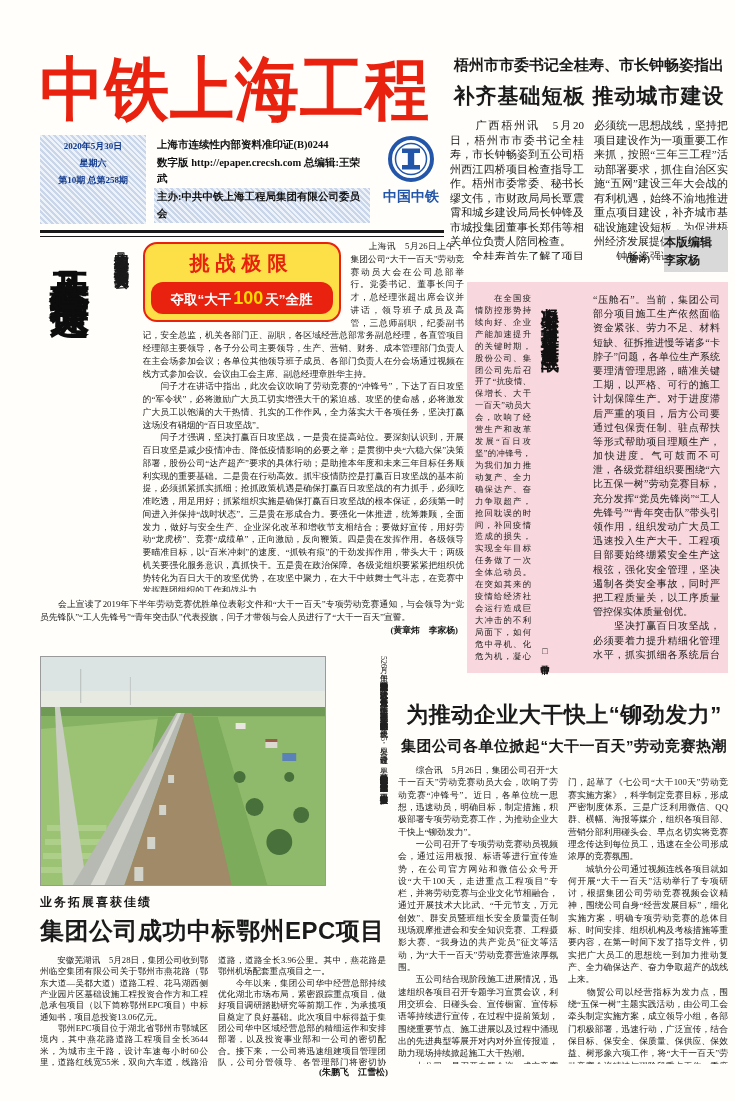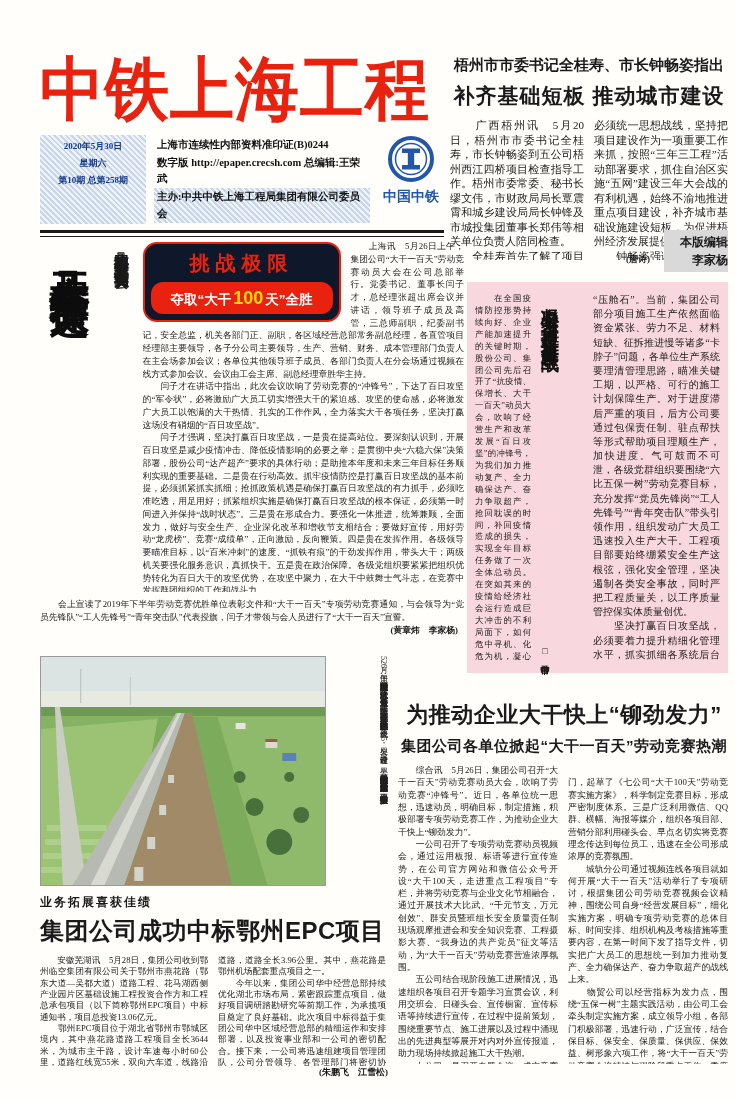--- a/index.html
+++ b/index.html
@@ -26,32 +26,32 @@
   
   .top-article{position:absolute;left:450px;top:56px;width:278px;height:216px;}
   .ta-kicker{font-family:"Liberation Sans",sans-serif;font-weight:bold;font-size:15px;
              text-align:center;letter-spacing:0px;white-space:nowrap;}
   .ta-headline{font-family:"Liberation Sans",sans-serif;font-weight:900;font-size:21px;
                text-align:center;letter-spacing:1px;margin:7px 0 8px;white-space:nowrap;}
   .cols2{display:flex;gap:10px;}
   .ta-col{width:134px;height:142px;overflow:hidden;font-size:11px;line-height:1.32;}
   .ta-byline{position:absolute;right:78px;bottom:6px;font-weight:bold;font-size:9px;}
   .editor-box{position:absolute;right:0;bottom:0;width:64px;height:42px;background:#d9d9d9;
-              display:flex;flex-direction:column;align-items:flex-end;justify-content:center;
+              display:flex;flex-direction:column;align-items:flex-start;justify-content:center;
               font-weight:bold;font-size:12px;line-height:1.5;font-family:"Liberation Sans",sans-serif;}
   
   .lead{position:absolute;left:40px;top:240px;width:424px;height:352px;display:flex;gap:7px;overflow:hidden;}
   .lead-title-big{font-family:"Liberation Sans",sans-serif;font-weight:900;font-size:40px;
                   letter-spacing:3px;line-height:1.5;height:352px;overflow:hidden;color:#0d0d0d;}
   .lead-title-sub{font-family:"Liberation Sans",sans-serif;font-weight:700;font-size:15px;
                   letter-spacing:1px;height:348px;overflow:hidden;padding-top:2px;line-height:1.9;}
   .lead-body{flex:1;height:352px;overflow:hidden;font-size:8.8px;line-height:1.45;text-align:justify;}
   .lead-body p{margin:0;text-indent:0;}
   .badge{float:left;width:182px;border:2px solid #e8220f;border-radius:14px;padding:5px 6px 6px;
-         margin:2px 10px 5px 0;background:#0f172a;text-align:center;}
+         margin:2px 10px 5px 0;background:#fde047;text-align:center;}
   .badge-t{font-family:"Liberation Sans",sans-serif;font-weight:900;font-size:20px;color:#e8220f;
            letter-spacing:6px;white-space:nowrap;}
   .badge-s{margin-top:4px;background:#e8220f;border-radius:12px;color:#fff;font-weight:900;
            font-family:"Liberation Sans",sans-serif;font-size:13.5px;padding:3px 2px;white-space:nowrap;}
   .badge-num{color:#ffd900;font-size:18px;padding:0 2px;}
   .lead-tail{position:absolute;left:40px;top:598px;width:424px;height:56px;overflow:hidden;
              font-size:8.8px;line-height:1.45;text-align:justify;}
   .lead-byline{text-align:right;font-weight:bold;padding-right:6px;}
   
   .commentary{position:absolute;left:467px;top:282px;width:261px;height:391px;background:#f8d8de;

